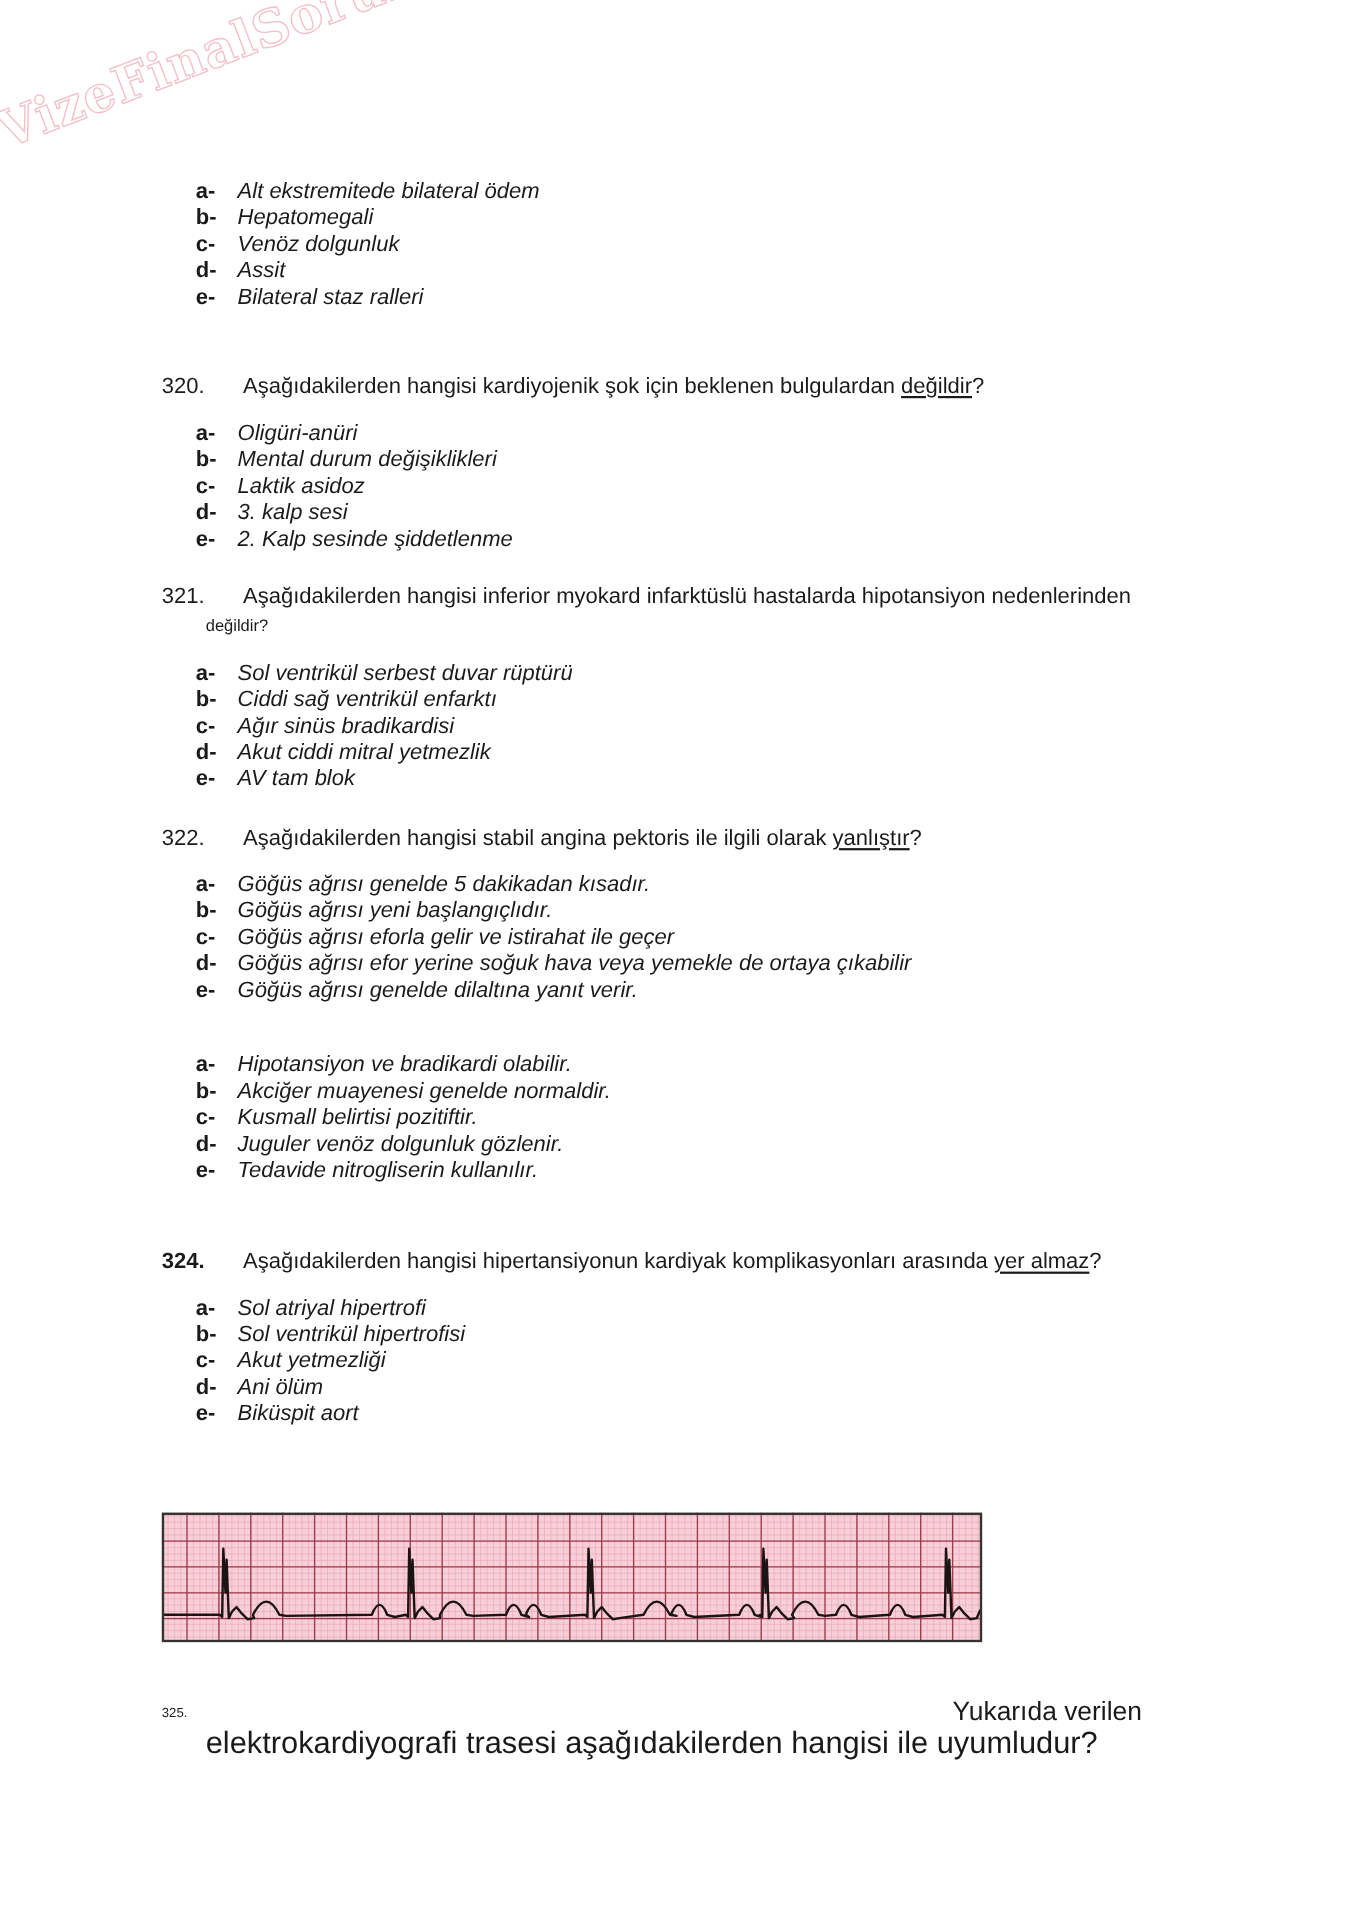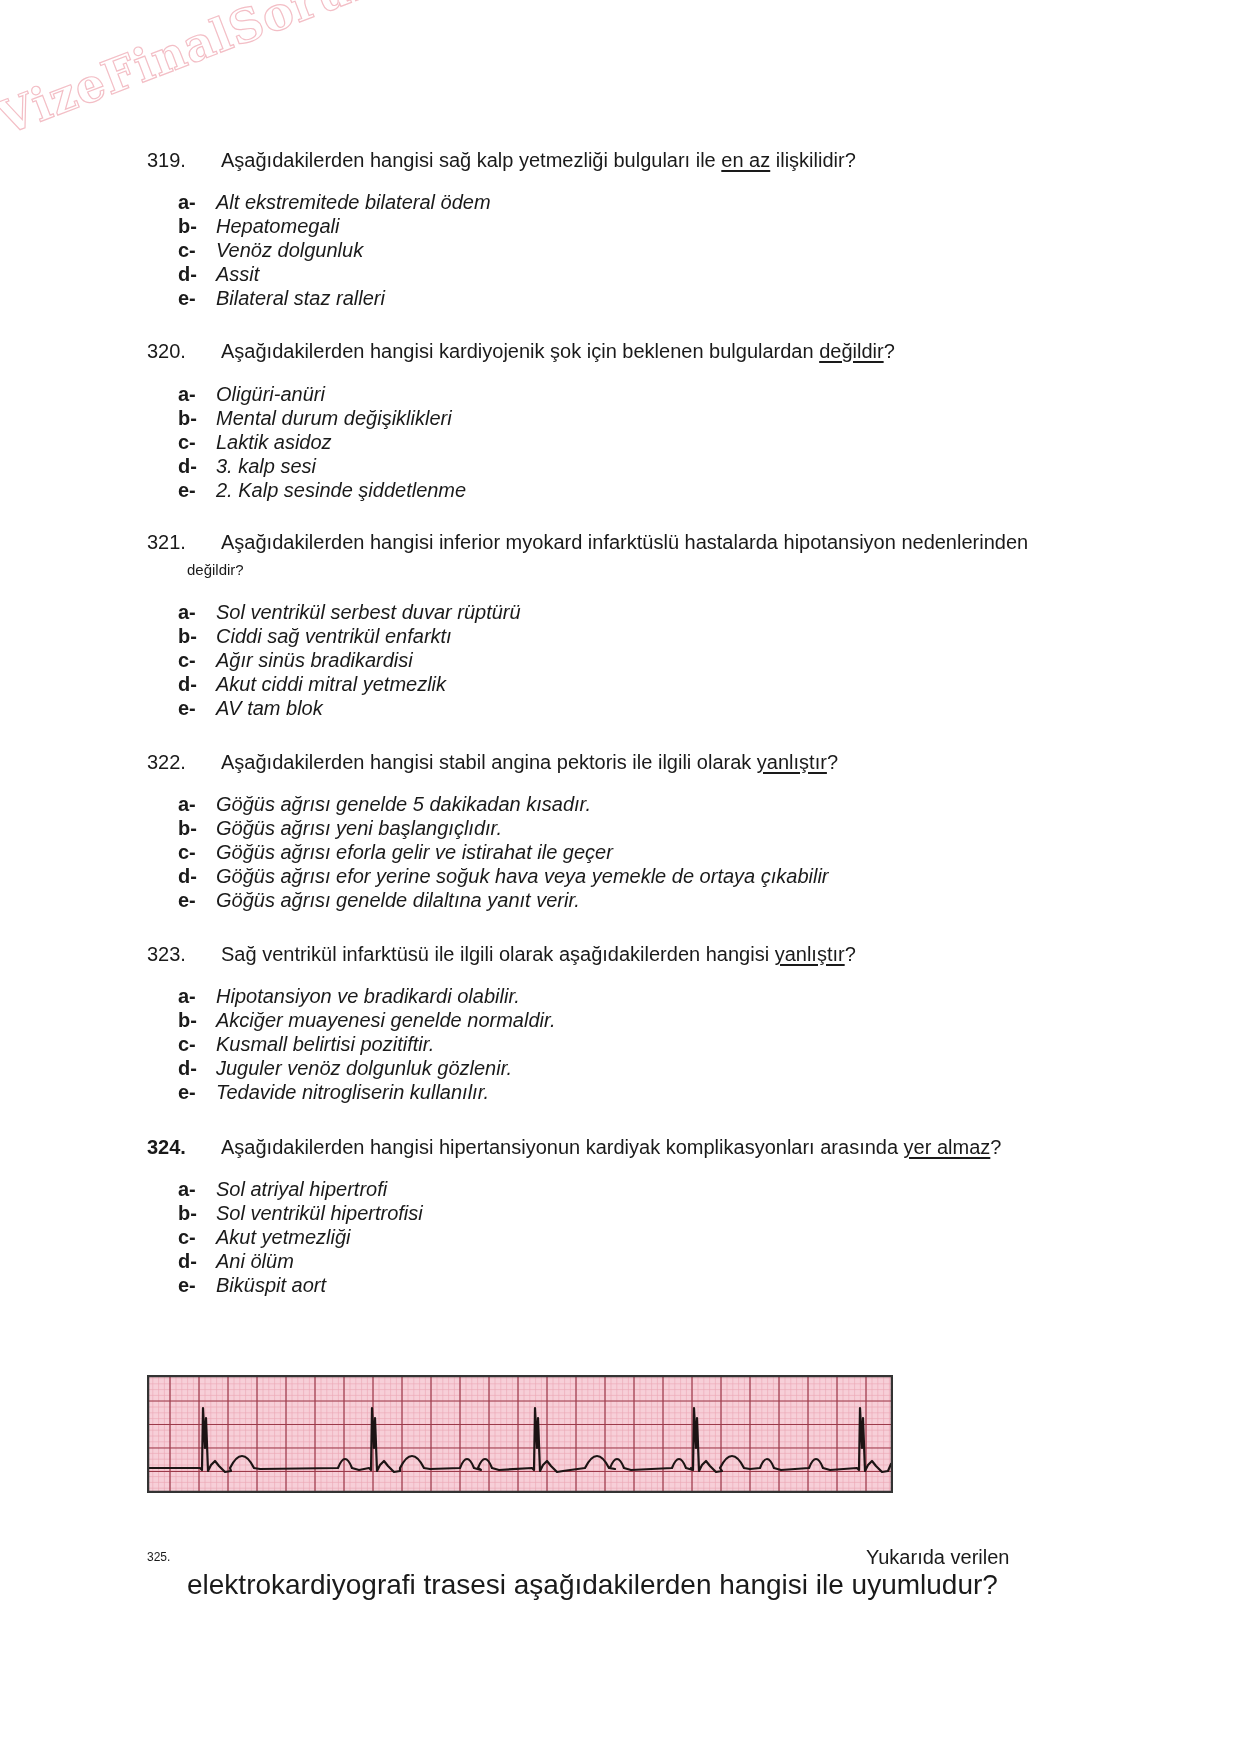--- a/index.html
+++ b/index.html
@@ -15,34 +15,31 @@
   .q-num.bold { font-weight: bold; }
   .q-text { }
   .q-text u { text-decoration: underline; text-underline-offset: 3px; }
   .q-cont { padding-left: 40px; font-size: 15px; line-height: 28px; }
   .opts { list-style: none; margin: 0; padding: 0; position: relative; }
   .opt { font-size: 20px; line-height: 24px; height: 24px; position: relative; }
   .opt-letter { position: absolute; left: 31px; font-weight: bold; }
   .opt-text { position: absolute; left: 69px; white-space: nowrap; font-style: italic; }
   .ecg { position: absolute; left: 147px; top: 1375px; width: 746px; height: 118px; }
   .q325-line1 { position: absolute; left: 147px; top: 1543px; font-size: 12px; line-height: 28px; }
-  .q325-right { position: absolute; left: 866px; top: 1543px; font-size: 20px; line-height: 28px; }
+  .q325-right { position: absolute; left: 866px; top: 1543px; font-size: 24px; line-height: 28px; }
   .q325-line2 { position: absolute; left: 187px; top: 1571px; font-size: 28px; line-height: 28px; }
 </style>
 </head>
 <body>
 
 <div class="page">
 
   <div class="watermark">VizeFinalSoruPaylasimi.com</div>
 
   <div class="q" style="top:146px">
-    <div class="q-head">
-      <span class="q-num">319.</span><span class="q-text"><span>Aşağıdakilerden hangisi sağ kalp yetmezliği bulguları ile </span><u>en az</u><span> ilişkilidir?</span></span>
-    </div>
     <ul class="opts" style="margin-top:16px">
       <li class="opt">
           <span class="opt-letter">a-</span>
           <span class="opt-text">Alt ekstremitede bilateral ödem</span>
         </li>
       <li class="opt">
           <span class="opt-letter">b-</span>
           <span class="opt-text">Hepatomegali</span>
         </li>
       <li class="opt">
@@ -139,23 +136,20 @@
           <span class="opt-text">Göğüs ağrısı efor yerine soğuk hava veya yemekle de ortaya çıkabilir</span>
         </li>
       <li class="opt">
           <span class="opt-letter">e-</span>
           <span class="opt-text">Göğüs ağrısı genelde dilaltına yanıt verir.</span>
         </li>
     </ul>
   </div>
 
   <div class="q" style="top:940px">
-    <div class="q-head">
-      <span class="q-num">323.</span><span class="q-text"><span>Sağ ventrikül infarktüsü ile ilgili olarak aşağıdakilerden hangisi </span><u>yanlıştır</u><span>?</span></span>
-    </div>
     <ul class="opts" style="margin-top:16px">
       <li class="opt">
           <span class="opt-letter">a-</span>
           <span class="opt-text">Hipotansiyon ve bradikardi olabilir.</span>
         </li>
       <li class="opt">
           <span class="opt-letter">b-</span>
           <span class="opt-text">Akciğer muayenesi genelde normaldir.</span>
         </li>
       <li class="opt">

